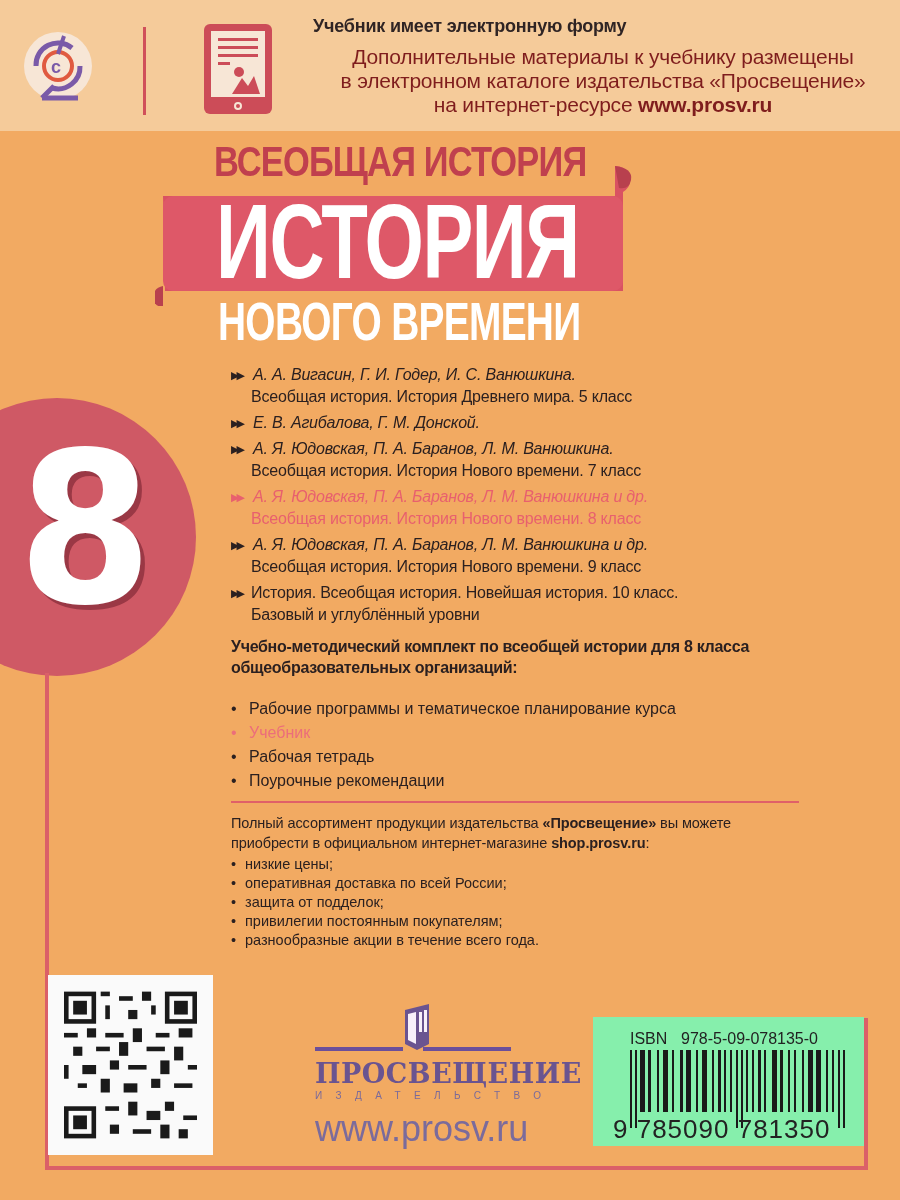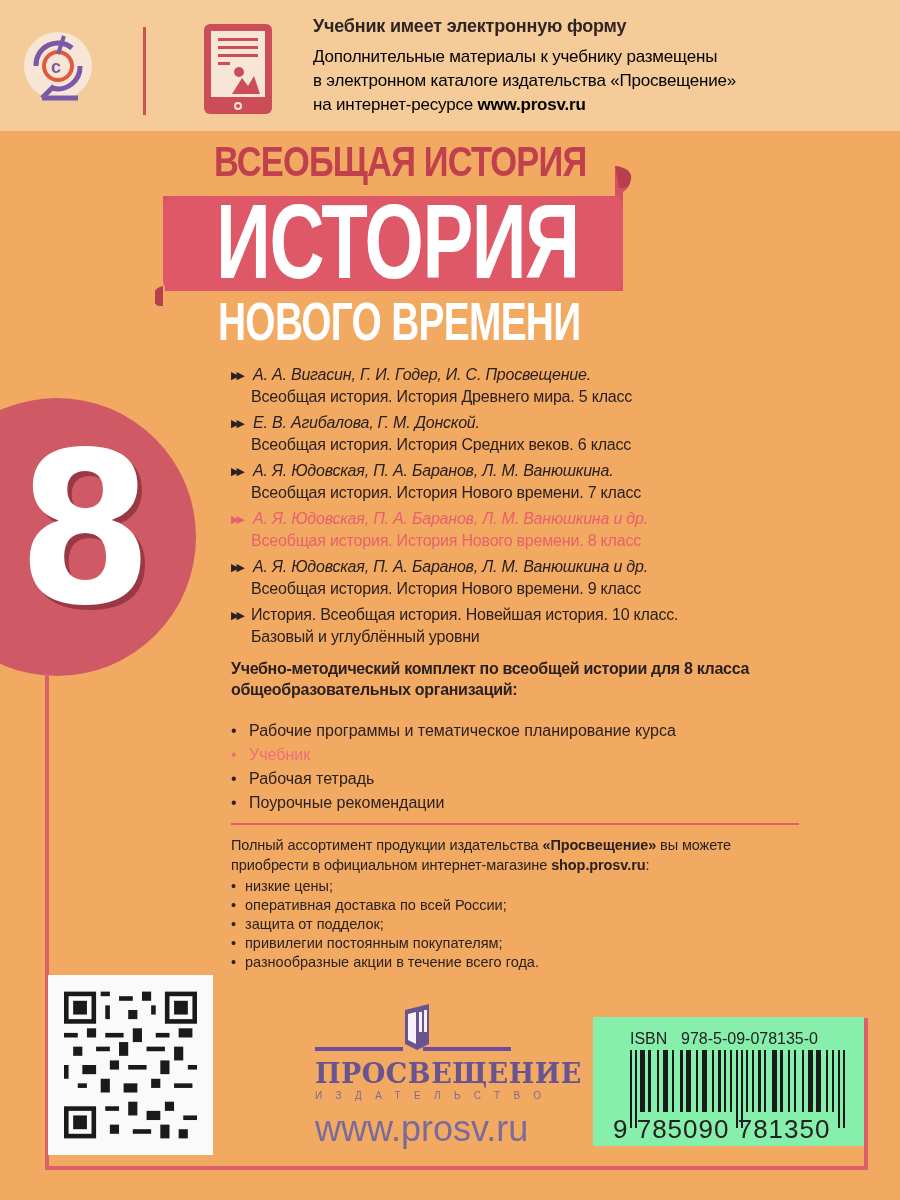--- a/index.html
+++ b/index.html
@@ -15,21 +15,21 @@
   }
   .logo-circle {
     position: absolute; left: 22px; top: 28px; width: 72px; height: 80px;
   }
   .top-divider {
     position: absolute; left: 143px; top: 27px; width: 3px; height: 88px; background: #d0505a;
   }
   .tablet-icon { position: absolute; left: 204px; top: 24px; width: 68px; height: 90px; }
   .top-text { position: absolute; left: 313px; top: 16px; width: 580px; }
   .top-title { font-size: 18px; font-weight: bold; color: #2f2424; margin-bottom: 8px; letter-spacing: -0.2px; }
-  .top-line { font-size: 17px; line-height: 24px; color: #000000; letter-spacing: -0.2px; }
+  .top-line { font-size: 21px; line-height: 24px; color: #7f1d1d; letter-spacing: -0.2px; text-align: center; }
   .top-line b { font-weight: bold; }
 
   .subject-label {
     position: absolute; left: 214px; top: 138px; font-size: 42px; font-weight: bold;
     color: #c0404e; letter-spacing: -1px; transform: scaleX(0.82); transform-origin: left top;
     font-family: "Liberation Sans Narrow", "Liberation Sans", sans-serif;
   }
   .ribbon { position: absolute; left: 155px; top: 166px; width: 480px; height: 140px; }
   .title-main {
     position: absolute; left: 216px; top: 188px; font-size: 106px; font-weight: bold;
@@ -140,29 +140,28 @@
 
 <div class="frame-v"></div>
 <div class="frame-h"></div>
 <div class="frame-v2"></div>
 
 <div class="content">
 
   <div class="book-item">
     <span class="book-arrow">▶▶</span>
     <span class="book-text">
-        <span class="book-authors">А. А. Вигасин, Г. И. Годер, И. С. Просвещение.</span>
+        <span class="book-authors">А. А. Вигасин, Г. И. Годер, И. С. Ванюшкина.</span>
         <span class="book-title">Всеобщая история. История Древнего мира. 5 класс</span>
       </span>
   </div>
   <div class="book-item">
     <span class="book-arrow">▶▶</span>
     <span class="book-text">
         <span class="book-authors">Е. В. Агибалова, Г. М. Донской.</span>
-        <span class="book-title">Всеобщая история. История Средних веков. 6 класс</span>
       </span>
   </div>
   <div class="book-item">
     <span class="book-arrow">▶▶</span>
     <span class="book-text">
         <span class="book-authors">А. Я. Юдовская, П. А. Баранов, Л. М. Ванюшкина.</span>
         <span class="book-title">Всеобщая история. История Нового времени. 7 класс</span>
       </span>
   </div>
   <div class="book-item highlight">

